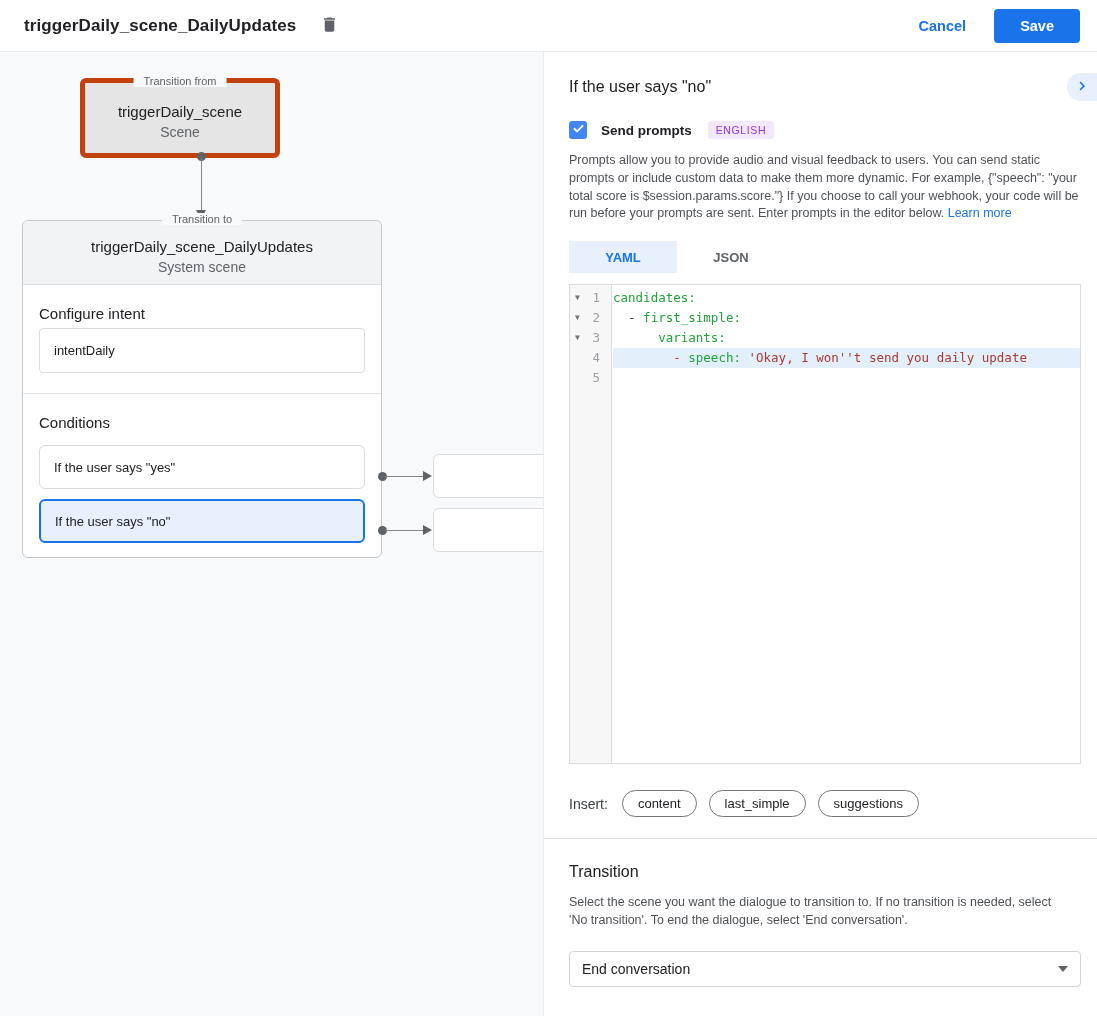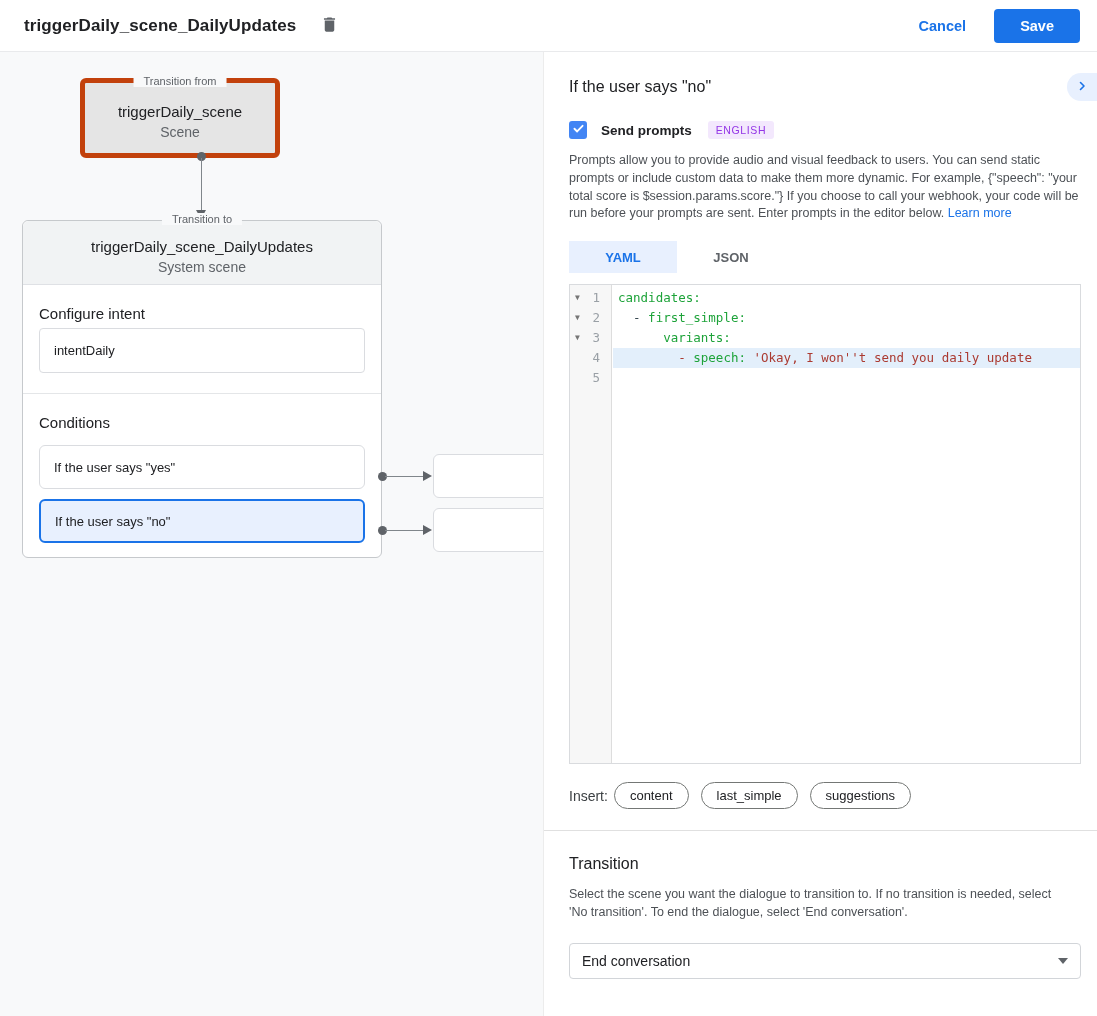--- a/index.html
+++ b/index.html
@@ -58,27 +58,27 @@
   .tabs { display:flex; margin-top:18px; }
   .tab { width:108px; height:32px; display:flex; align-items:center; justify-content:center; font-size:13px; font-weight:700; color:#5f6368; background:transparent; border:none; cursor:pointer; font-family:inherit; }
   .tab.active { color:#1a73e8; background:#e8f0fe; }
 
   .editor { position:relative; margin-top:11px; width:512px; height:480px; border:1px solid #d9dbde; background:#fff; font-family:"DejaVu Sans Mono", monospace; font-size:12.5px; overflow:hidden; }
   .gutter-bg { position:absolute; left:0; top:0; bottom:0; width:42px; background:#f7f7f7; border-right:1px solid #ddd; }
   .ed-lines { position:relative; padding-top:3px; }
   .ed-line { display:flex; height:20px; line-height:20px; }
   .ed-fold { width:15px; text-align:center; font-size:8px; color:#757575; }
   .ed-num { width:21px; text-align:right; padding-right:6px; color:#9aa0a6; }
-  .ed-code { flex:1; margin-left:7px; padding-left:5px; white-space:pre; overflow:hidden; }
+  .ed-code { flex:1; margin-left:7px; white-space:pre; overflow:hidden; }
   .ed-line.active .ed-code { background:#e3effb; }
   .tok-key { color:#1ea33a; }
   .tok-str { color:#ab3a31; }
   .tok-plain { color:#37474f; }
 
-  .insert-row { display:flex; align-items:center; margin-top:18px; gap:4px; }
+  .insert-row { display:flex; align-items:center; margin-top:26px; gap:12px; }
   .insert-label { font-size:14px; color:#3c4043; margin-right:2px; }
   .chip { border:1px solid #747775; border-radius:14px; background:#fff; padding:5px 15px; font-size:13px; color:#202124; cursor:pointer; font-family:inherit; }
 
   .panel-divider { border-top:1px solid #e0e0e0; margin-top:21px; }
 
   .transition-title { font-size:16px; margin-top:24px; }
   .transition-desc { margin-top:12px; font-size:12.5px; line-height:1.45; color:#4d5156; max-width:500px; }
   .dropdown { margin-top:22px; width:512px; height:36px; border:1px solid #d2d5d9; border-radius:4px; display:flex; align-items:center; padding:0 12px; font-size:14px; cursor:pointer; background:#fff; justify-content:space-between; }
   .caret { width:0; height:0; border-left:5px solid transparent; border-right:5px solid transparent; border-top:6px solid #5f6368; }
 </style>

